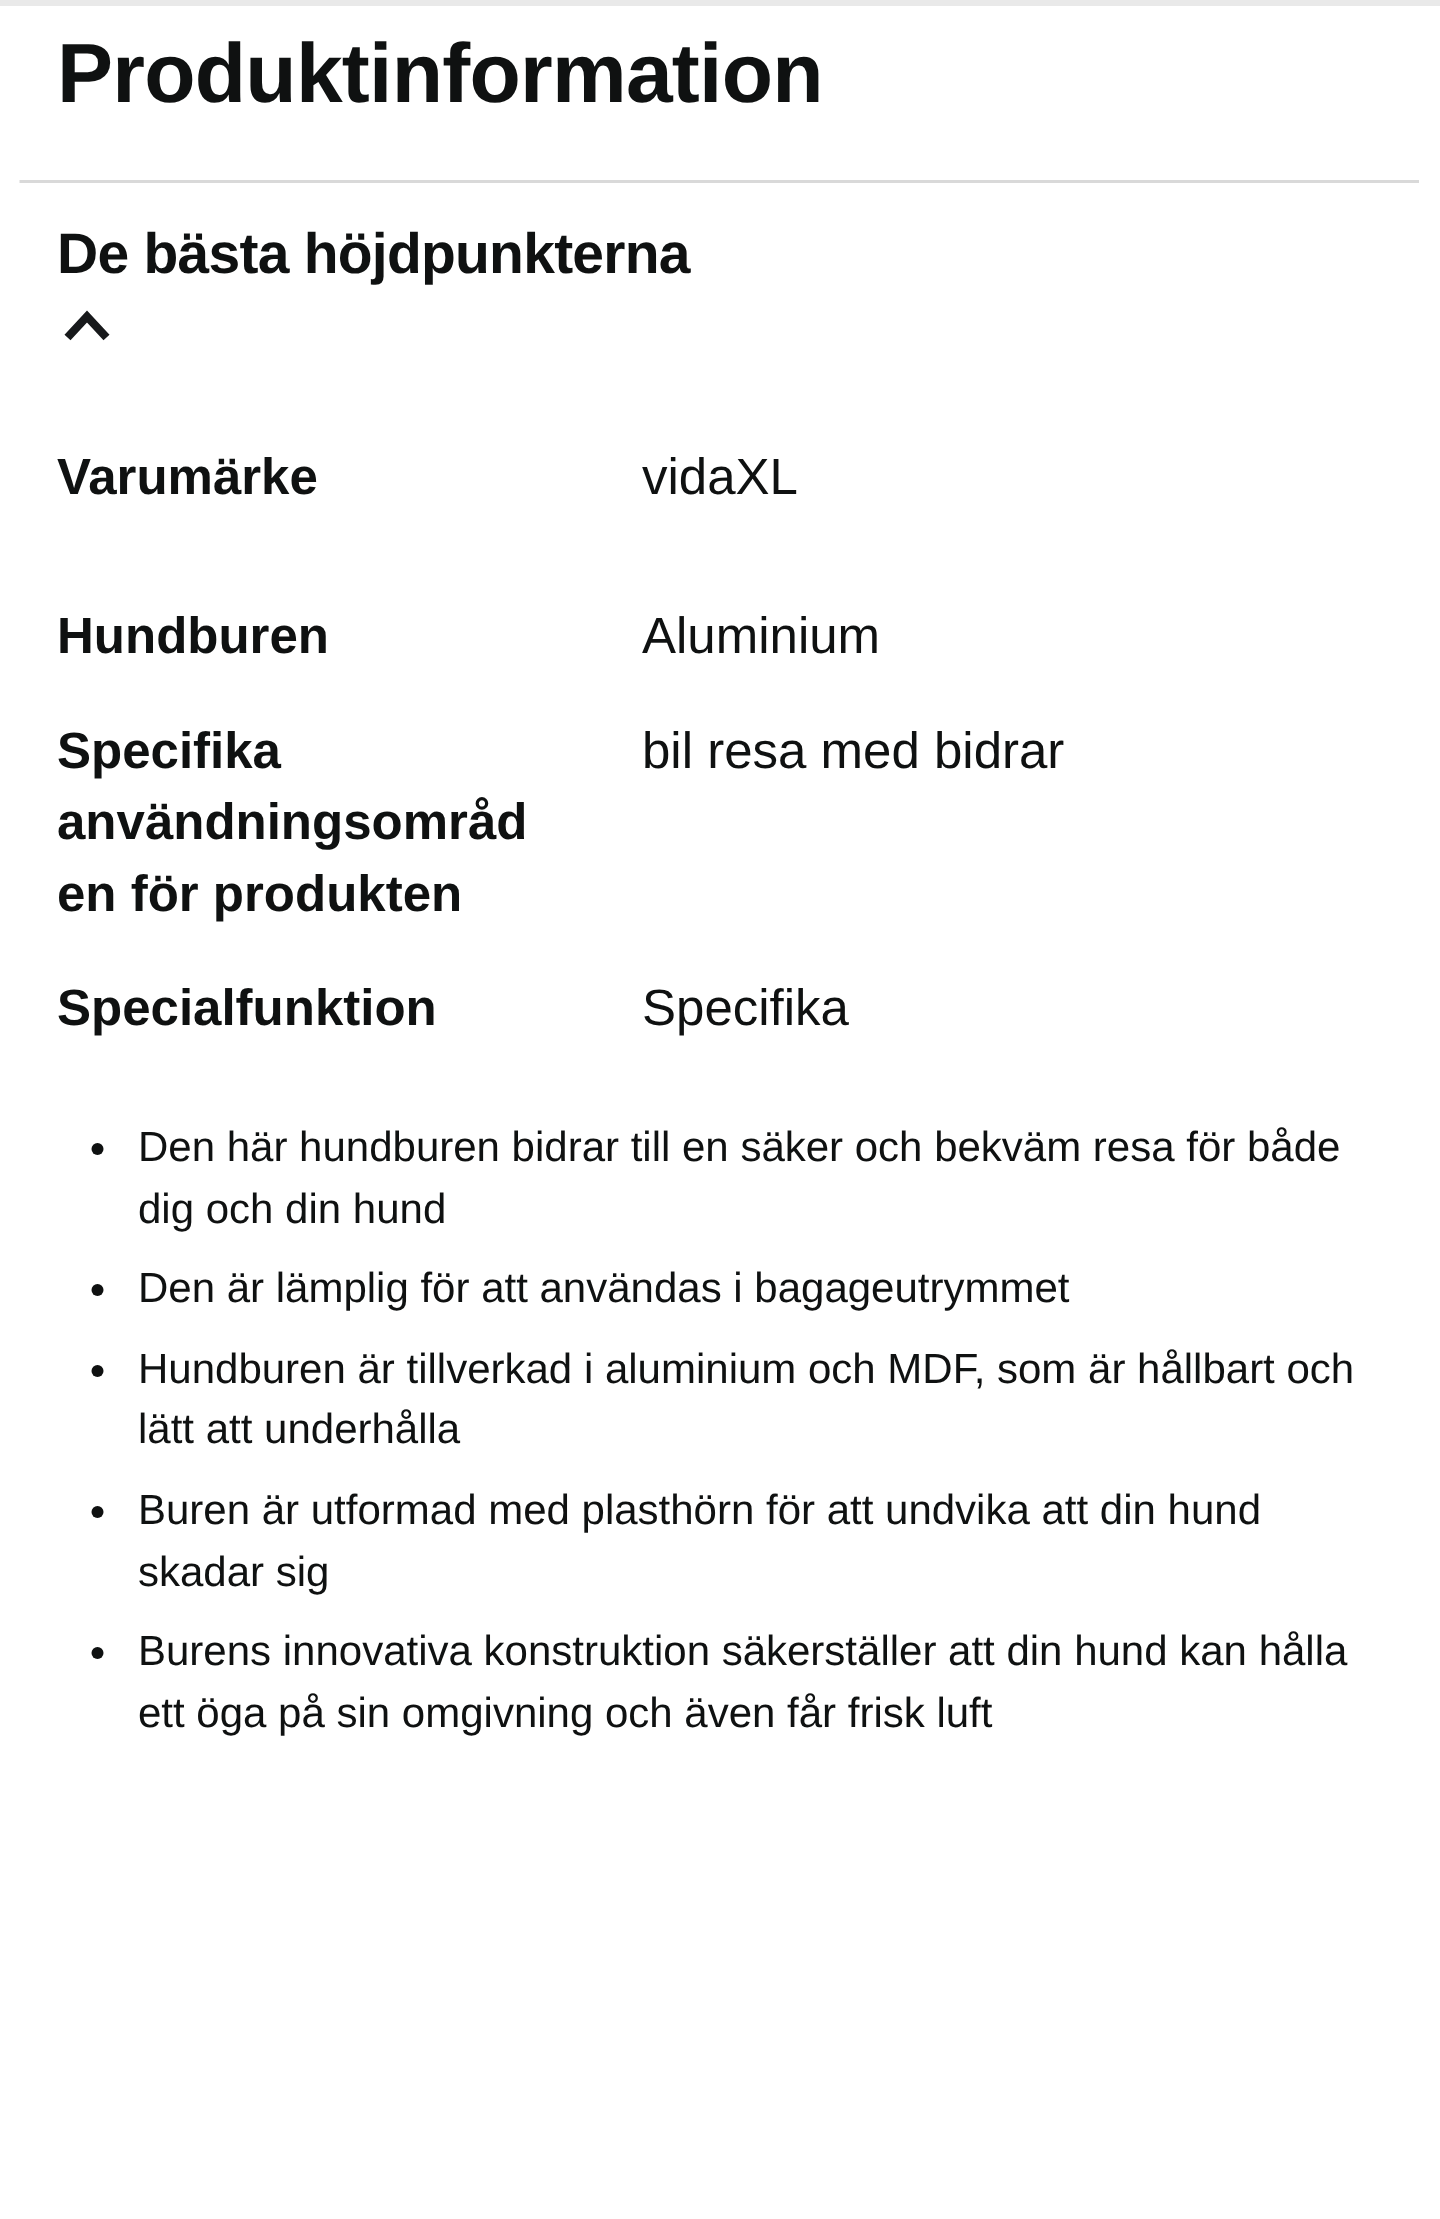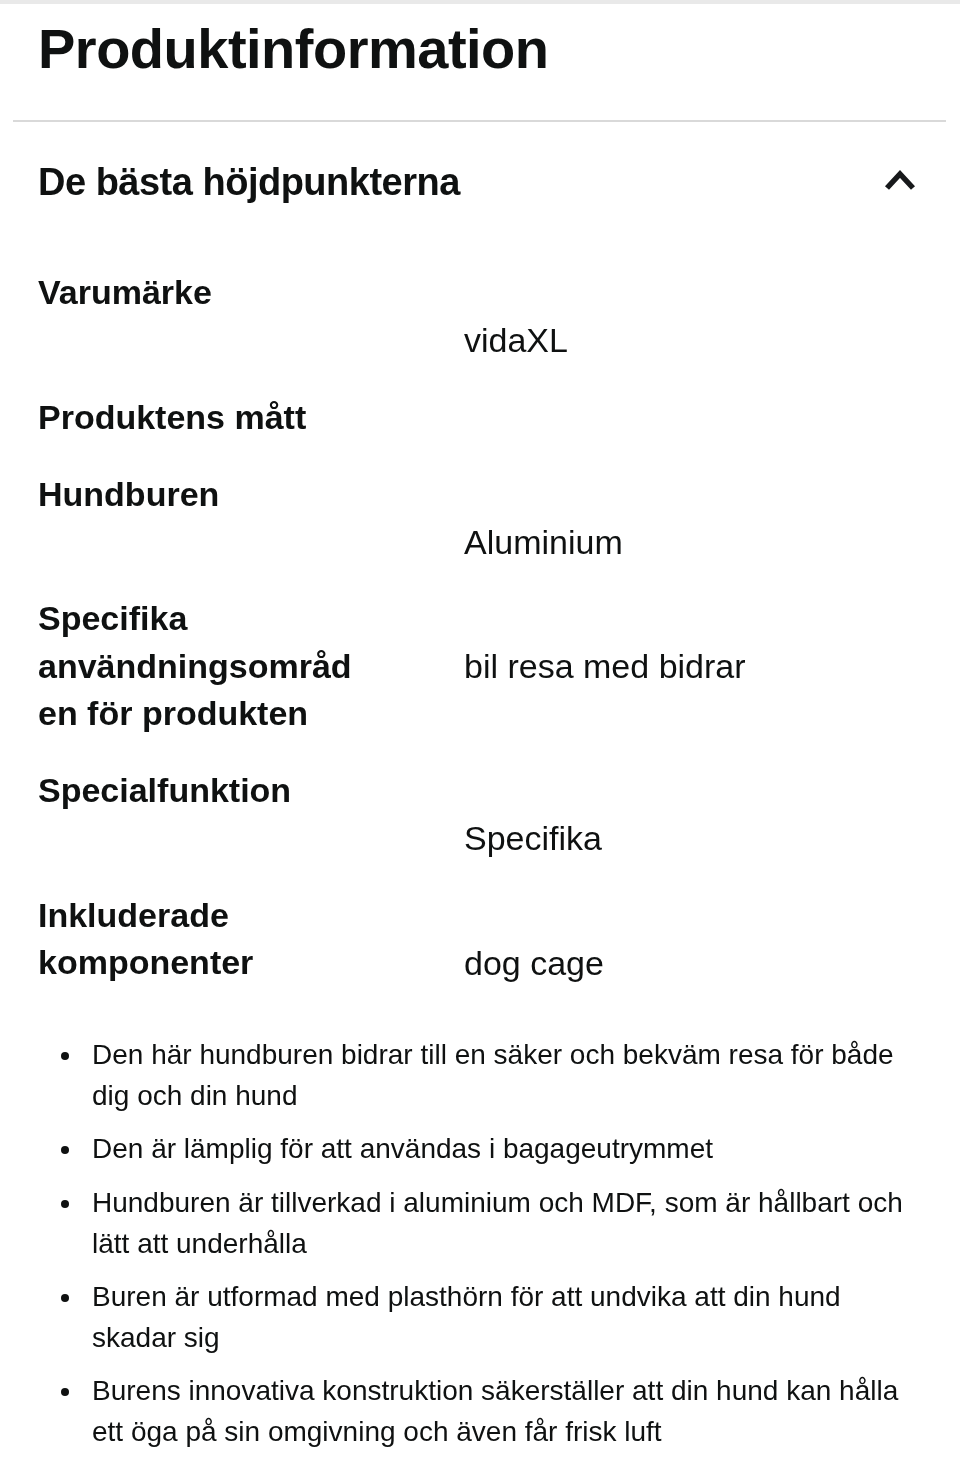--- a/index.html
+++ b/index.html
@@ -33,22 +33,23 @@
   .divider {
     height: 2px;
     background: #d9d9d9;
     margin: 36px -26px 0 -25px;
     border: none;
   }
   .section-header {
     display: flex;
     justify-content: space-between;
     align-items: flex-start;
-    margin-top: 36px;
+    margin-top: 24px;
     cursor: pointer;
+    flex-direction: column;
   }
   .section-title {
     font-size: 38px;
     font-weight: 700;
     margin: 0;
     line-height: 1.3;
     letter-spacing: -0.5px;
   }
   .chevron-button {
     background: none;
@@ -64,28 +65,27 @@
   .spec-row {
     display: flex;
     align-items: flex-start;
     margin-bottom: 29px;
     font-size: 34px;
     line-height: 1.4;
   }
   .spec-label {
     width: 320px;
     min-width: 320px;
-    margin-right: 106px;
+    margin-right: 70px;
     font-weight: 700;
     overflow-wrap: break-word;
     word-break: break-word;
   }
   .spec-value {
     flex: 1;
-    margin-top: 48px;
   }
   .highlights {
     margin: 48px 0 0 0;
     padding-left: 46px;
     list-style: disc outside;
   }
   .highlights li {
     font-size: 28px;
     line-height: 1.45;
     margin-bottom: 13px;
@@ -117,37 +117,32 @@
       </span>
     </button>
   </div>
 
   <div class="specs">
     <div class="spec-row">
       <div class="spec-label">Varumärke</div>
       <div class="spec-value">vidaXL</div>
     </div>
     <div class="spec-row">
-      <div class="spec-label">Produktens mått</div>
     </div>
     <div class="spec-row">
       <div class="spec-label">Hundburen</div>
       <div class="spec-value">Aluminium</div>
     </div>
     <div class="spec-row">
       <div class="spec-label">Specifika användningsområden för produkten</div>
       <div class="spec-value">bil resa med bidrar</div>
     </div>
     <div class="spec-row">
       <div class="spec-label">Specialfunktion</div>
       <div class="spec-value">Specifika</div>
-    </div>
-    <div class="spec-row">
-      <div class="spec-label">Inkluderade komponenter</div>
-      <div class="spec-value">dog cage</div>
     </div>
   </div>
 
   <ul class="highlights">
     <li>Den här hundburen bidrar till en säker och bekväm resa för både dig och din hund</li>
     <li>Den är lämplig för att användas i bagageutrymmet</li>
     <li>Hundburen är tillverkad i aluminium och MDF, som är hållbart och lätt att underhålla</li>
     <li>Buren är utformad med plasthörn för att undvika att din hund skadar sig</li>
     <li>Burens innovativa konstruktion säkerställer att din hund kan hålla ett öga på sin omgivning och även får frisk luft</li>
   </ul>

